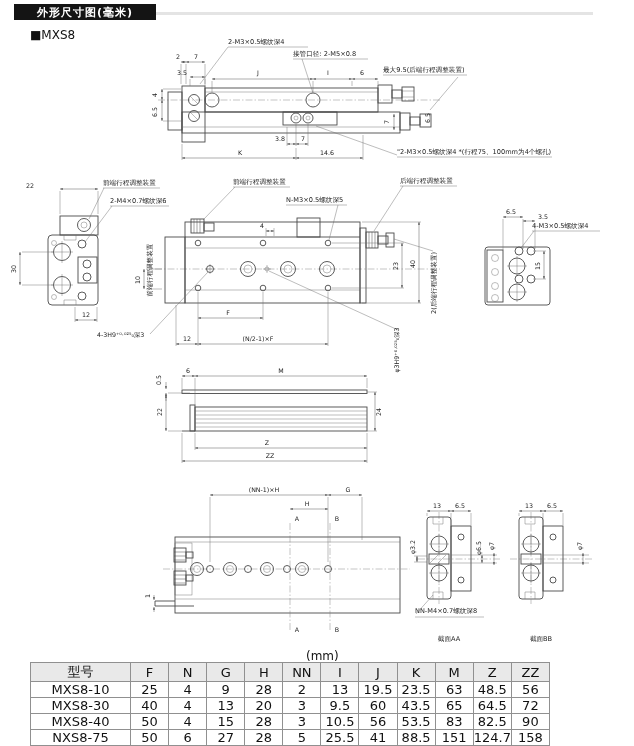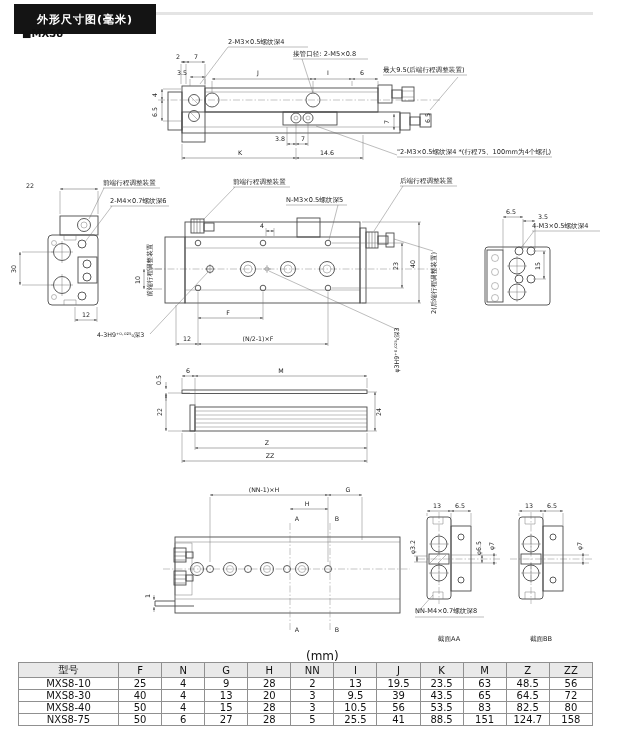--- a/index.html
+++ b/index.html
@@ -1,34 +1,34 @@
 <!DOCTYPE html>
 <html><head>
 <meta charset="utf-8">
 <style>
   *{margin:0;padding:0;box-sizing:border-box}
   html,body{width:634px;height:746px;background:#fff;overflow:hidden}
   body{position:relative;font-family:"DejaVu Sans",sans-serif;color:#222}
   .hdr-rule{position:absolute;left:20px;top:12px;width:573px;height:3px;background:#e4e4e4}
-  .hdr{position:absolute;left:14px;top:4px;width:142px;height:30px;background:#141414;color:#fff;
+  .hdr{position:absolute;left:14px;top:4px;width:142px;height:16px;background:#141414;color:#fff;
        font-size:11px;font-weight:bold;display:flex;align-items:center;justify-content:center;letter-spacing:1px}
-  .model{position:absolute;left:22px;top:28px;font-size:10px;font-weight:bold;color:#111}
+  .model{position:absolute;left:30px;top:28px;font-size:12px;font-weight:normal;color:#111}
   .unit{position:absolute;left:306px;top:649px;font-size:12px;color:#111}
   svg.draw{position:absolute;left:0;top:0}
   .ln{stroke:#4a4a4a;stroke-width:.9;fill:none}
   .tn{stroke:#6b6b6b;stroke-width:.45;fill:none}
   .dim{stroke:#5a5a5a;stroke-width:.5;fill:none}
   .cl{stroke:#808080;stroke-width:.45;fill:none;stroke-dasharray:7 2 1.5 2}
   .hx{stroke:#4a4a4a;stroke-width:.5;fill:none}
   text{fill:#1d1d1d}
   .t{font-size:6.3px}
   .tc{font-size:6.6px}
   .tm{text-anchor:middle}
-  .dim-table{position:absolute;left:18px;top:662px;width:575px;border-collapse:collapse;
-             font-size:10px;color:#111;table-layout:fixed;border:1.5px solid #6e6e6e}
+  .dim-table{position:absolute;left:30px;top:662px;width:520px;border-collapse:collapse;
+             font-size:13px;color:#111;table-layout:fixed;border:1.5px solid #6e6e6e}
   .dim-table th,.dim-table td{border:1px solid #909090;text-align:center;padding:0;height:11px;
              font-weight:normal;white-space:nowrap;overflow:hidden}
   .dim-table th{background:#e9e9e9}
 </style>
 </head>
 <body>
 
 <div class="hdr-rule"></div>
 <div class="hdr">外形尺寸图(毫米)</div>
 <div class="model">■MXS8</div>
@@ -490,39 +490,39 @@
         <td>56</td>
       </tr>
       <tr>
         <td>MXS8-30</td>
         <td>40</td>
         <td>4</td>
         <td>13</td>
         <td>20</td>
         <td>3</td>
         <td>9.5</td>
-        <td>39</td>
+        <td>60</td>
         <td>43.5</td>
         <td>65</td>
         <td>64.5</td>
         <td>72</td>
       </tr>
       <tr>
         <td>MXS8-40</td>
         <td>50</td>
         <td>4</td>
         <td>15</td>
         <td>28</td>
         <td>3</td>
         <td>10.5</td>
         <td>56</td>
         <td>53.5</td>
         <td>83</td>
         <td>82.5</td>
-        <td>80</td>
+        <td>90</td>
       </tr>
       <tr>
         <td>NXS8-75</td>
         <td>50</td>
         <td>6</td>
         <td>27</td>
         <td>28</td>
         <td>5</td>
         <td>25.5</td>
         <td>41</td>

